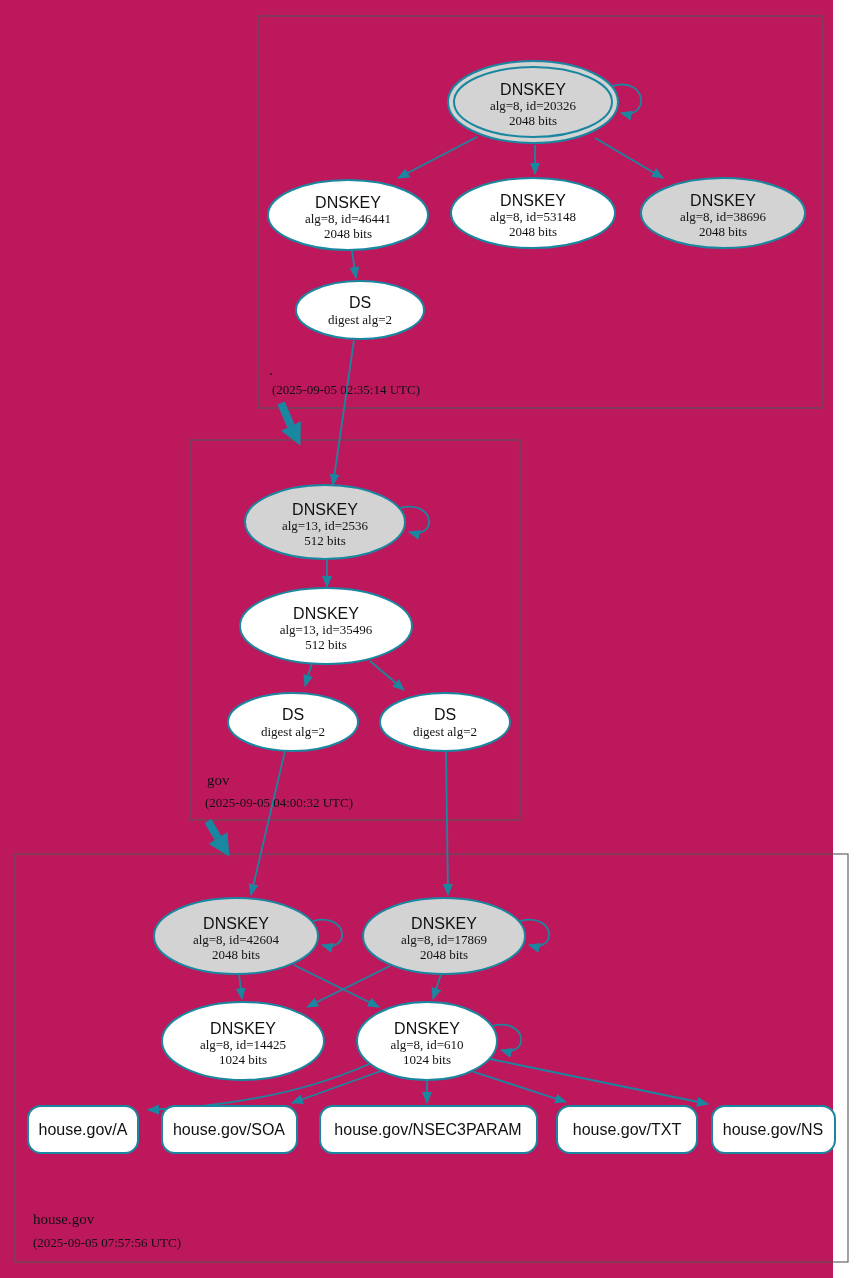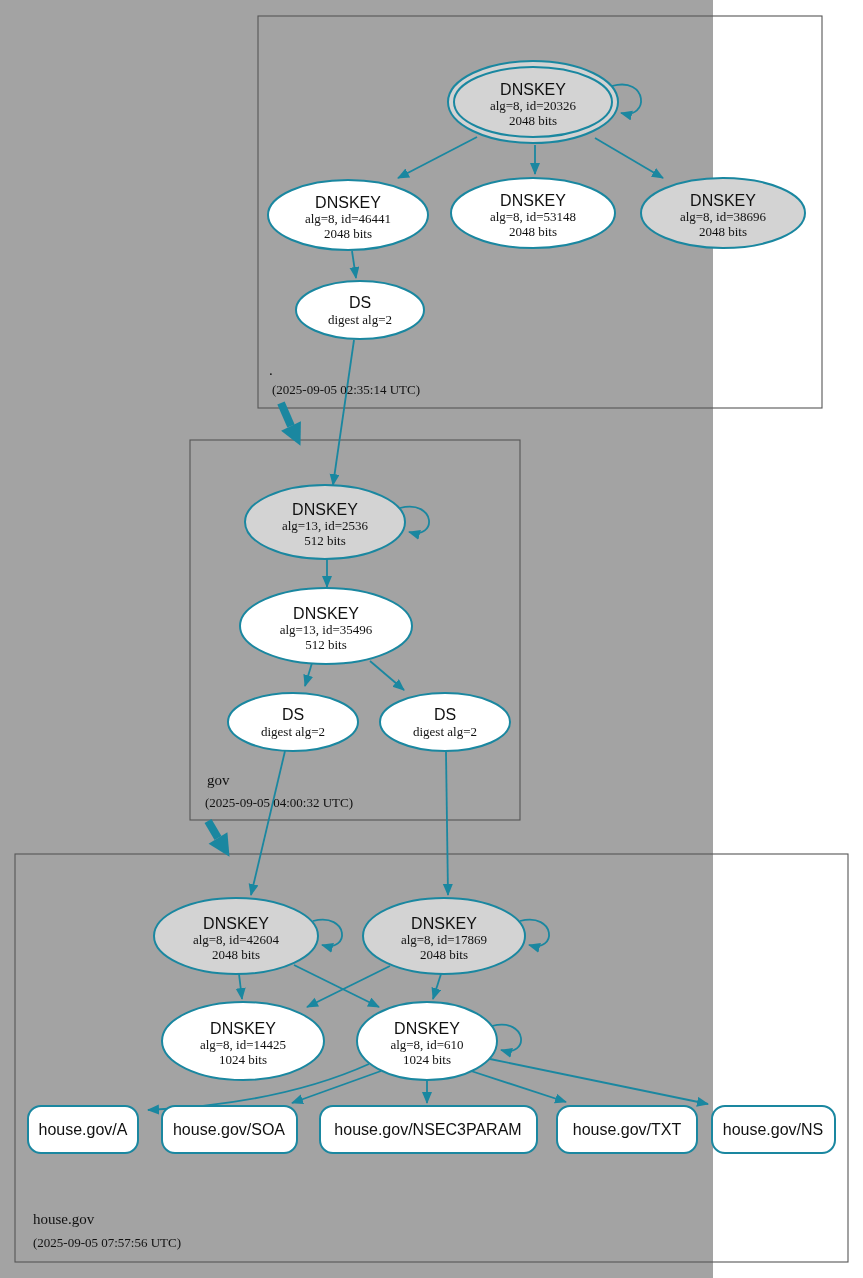--- a/index.html
+++ b/index.html
@@ -1,16 +1,16 @@
 <!DOCTYPE html>
 <html><head>
 <meta charset="utf-8">
 <style>
   html,body{margin:0;padding:0;background:#ffffff;}
-  .canvas{position:relative;width:713px;height:1278px;background:#a3a3a3;}
+  .canvas{position:relative;width:833px;height:1278px;background:#be185d;}
   svg{display:block;}
   .zonebox{fill:none;stroke:#565656;stroke-width:1.1;}
   .edge{fill:none;stroke:#1a87a0;stroke-width:1.8;}
   .thick{stroke:#1a87a0;stroke-width:8;fill:none;}
   .thickhead{fill:#1a87a0;stroke:none;}
   .node{stroke:#1a87a0;stroke-width:2;fill:#ffffff;}
   .node.ksk{fill:#d3d3d3;}
   .node.inner{fill:none;}
   .rrset{fill:#ffffff;stroke:#1a87a0;stroke-width:2;}
   text{fill:#111111;}

